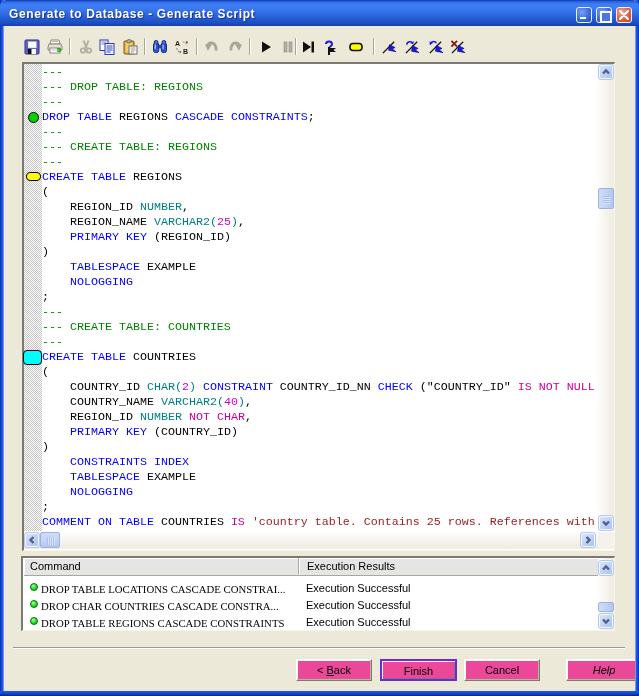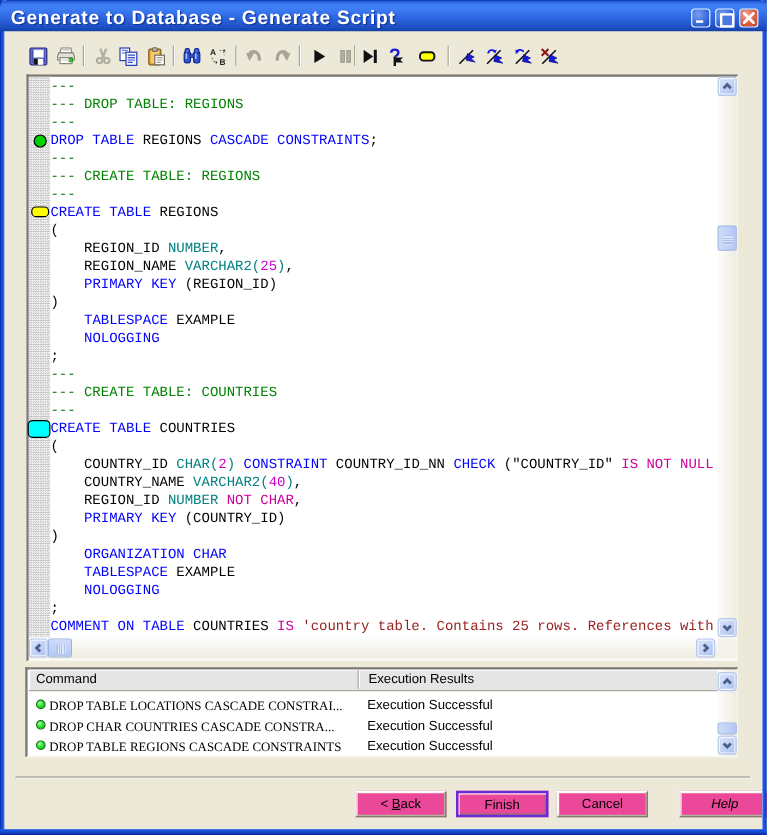--- a/index.html
+++ b/index.html
@@ -4,21 +4,21 @@
 html,body{margin:0;padding:0;}
 body{width:639px;height:696px;overflow:hidden;position:relative;background:#ece9d8;
  font-family:"Liberation Sans",sans-serif;}
 #frameL,#frameR,#frameB{position:absolute;z-index:5;}
 #frameL{left:0;top:0;width:4px;height:696px;background:linear-gradient(90deg,#0c2fa8 0%,#1751e2 45%,#1d59ea 70%,#8fa5e8 92%,#d8ddf0 100%);}
 #frameR{right:0;top:0;width:4px;height:696px;background:linear-gradient(270deg,#0c2fa8 0%,#1751e2 45%,#1d59ea 70%,#8fa5e8 92%,#d8ddf0 100%);}
 #frameB{left:0;bottom:0;width:639px;height:5px;background:linear-gradient(180deg,#1d59ea 0%,#1443c8 55%,#0a1e96 100%);}
 #titlebar{position:absolute;left:0;top:0;width:639px;height:26px;z-index:6;
  border-radius:6px 6px 0 0;
  background:linear-gradient(180deg,#0a35b0 0%,#2a63dd 6%,#3e7ef5 16%,#3d7cf2 30%,#2e68e2 55%,#2459cf 75%,#1c4cc0 90%,#1340a2 100%);}
-#titletext{position:absolute;left:9px;top:6.5px;font-size:16px;font-weight:bold;color:#fff;
+#titletext{position:absolute;left:9px;top:6.5px;font-size:12px;font-weight:bold;color:#fff;
  letter-spacing:0.6px;text-shadow:1px 1px 1px #10309c;}
 .tbtn{position:absolute;top:7px;width:16px;height:16px;border-radius:3px;border:1px solid #eef2ff;box-sizing:border-box;z-index:10;}
 #btnmin,#btnmax{background:radial-gradient(circle at 35% 30%,#7aa0ef 0%,#3a6ce0 55%,#1e47c0 100%);}
 #btnmin{left:576px;}
 #btnmax{left:596px;}
 #btnclose{left:616px;background:radial-gradient(circle at 35% 30%,#f2a793 0%,#e46a4d 45%,#c43b1d 100%);}
 #btnmin .g{position:absolute;left:3px;bottom:3px;width:6px;height:2px;background:#fff;}
 #btnmax .g{position:absolute;left:3px;top:3px;width:8px;height:8px;border:2px solid #fff;background:#4a77e2;}
 #btnclose svg{position:absolute;left:2px;top:2px;}
 #toolbar{position:absolute;left:4px;top:26px;width:631px;height:36px;background:#ece9d8;}
@@ -249,21 +249,21 @@
 <span class="c">---
 --- CREATE TABLE: COUNTRIES
 ---</span>
 <span class="k">CREATE TABLE</span> COUNTRIES
 (
     COUNTRY_ID <span class="t">CHAR(</span><span class="n">2</span><span class="t">)</span> <span class="k">CONSTRAINT</span> COUNTRY_ID_NN <span class="k">CHECK</span> ("COUNTRY_ID" <span class="o">IS NOT NULL</span>
     COUNTRY_NAME <span class="t">VARCHAR2(</span><span class="n">40</span><span class="t">)</span>,
     REGION_ID <span class="t">NUMBER</span> <span class="o">NOT CHAR</span>,
     <span class="k">PRIMARY KEY</span> (COUNTRY_ID)
 )
-    <span class="k">ORGANIZATION CHAR</span>
+    <span class="k">CONSTRAINTS INDEX</span>
     <span class="k">TABLESPACE</span> EXAMPLE
     <span class="k">NOLOGGING</span>
 ;
 <span class="k">COMMENT ON TABLE</span> COUNTRIES <span class="o">IS</span> <span class="s">'country table. Contains 25 rows. References with the locations table.'</span></pre>
  <div id="vsb">
   <div class="sbtn up">
         <svg width="12" height="12" viewBox="0 0 12 12">
           <path d="M3 7.5 L6 4.5 L9 7.5" stroke="#4d6185" stroke-width="2.4" fill="none"></path>
         </svg>
       </div>

